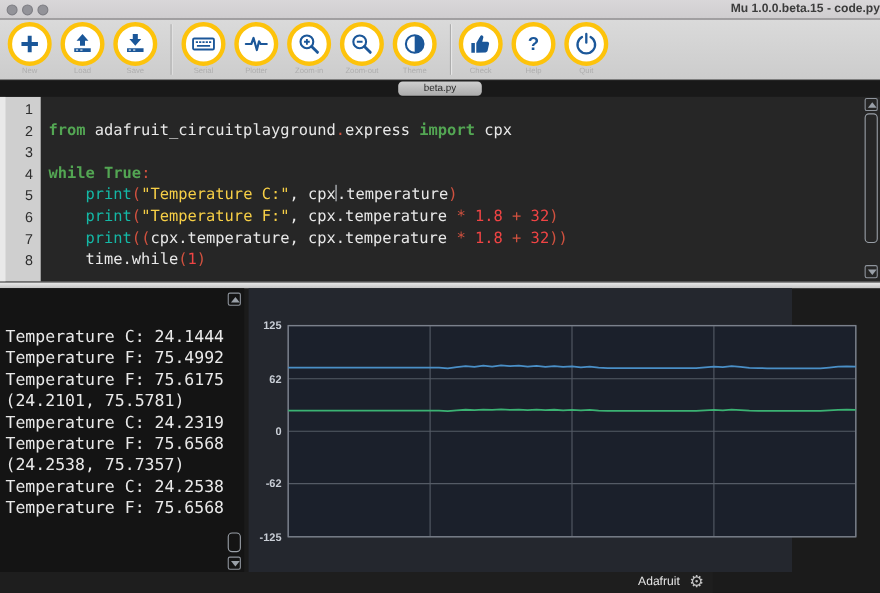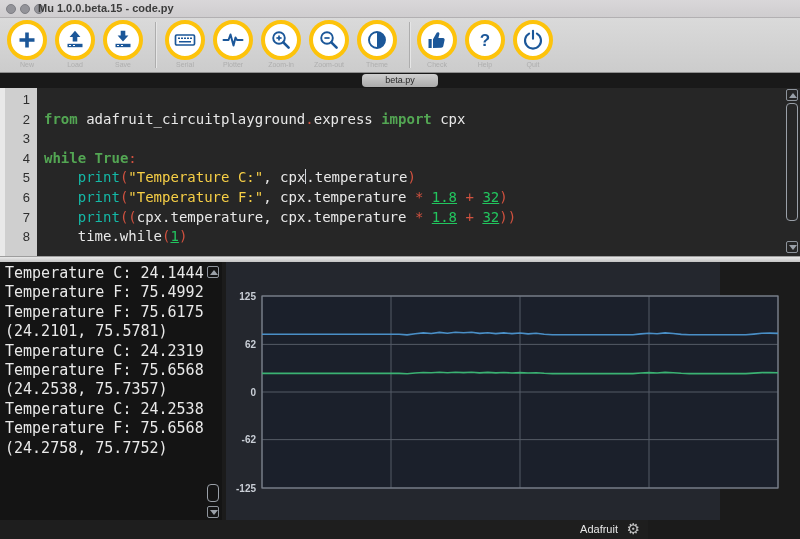--- a/index.html
+++ b/index.html
@@ -5,21 +5,21 @@
   * { margin:0; padding:0; box-sizing:border-box; }
   html,body { width:800px; height:539px; overflow:hidden; background:#000;
               font-family:"Liberation Sans", sans-serif; }
   .window { position:absolute; inset:0; width:800px; height:539px; background:#1b1b1b; }
 
   
   .titlebar { position:absolute; left:0; top:0; width:800px; height:18px;
               background:linear-gradient(#d9d7d9,#cfcdcf); border-bottom:1px solid #b2b0b2; }
   .tl-dot { position:absolute; top:4px; width:10px; height:10px; border-radius:50%;
             background:#939399; border:1px solid #7e7e84; }
-  .win-title { position:absolute; left:0; right:0; top:2px; text-align:left;
+  .win-title { position:absolute; left:0; right:0; top:2px; text-align:right;
                font-size:11px; font-weight:700; color:#3c3c3c;padding-left:38px; }
 
   
   .toolbar { position:absolute; left:0; top:18px; width:800px; height:55px;
              background:linear-gradient(#dadada,#cccccc); border-bottom:1px solid #8f8f8f; }
   .tb-sep { position:absolute; top:4px; width:1px; height:46px; background:#adadad;
             box-shadow:1px 0 0 #e6e6e6; }
   .tb-btn { position:absolute; top:2px; width:40px; height:40px; border-radius:50%;
             background:#fff; border:4px solid #fdc30b; display:flex; align-items:center;
             justify-content:center; cursor:pointer; }
@@ -39,21 +39,21 @@
   .gutter-bg { position:absolute; left:0; top:0; width:37px; height:168px;
                background:#cfcfcf; border-left:5px solid #e9e9e9; }
   .code-lines { position:absolute; left:0; top:2px; width:786px; }
   .code-line { display:flex; height:19.6px; font-family:"DejaVu Sans Mono", monospace;
                font-size:14px; line-height:19.6px; }
   .ln { width:37px; flex:none; text-align:right; padding-right:7px; color:#2e2e2e;
         font-family:"Liberation Sans", sans-serif; font-size:13px; }
   .lc { white-space:pre; padding-left:7px; }
   .t-pl { color:#e8e8e8; } .t-kw { color:#53a653; font-weight:bold; }
   .t-fn { color:#14b8a6; } .t-str { color:#f7cf46; }
-  .t-op { color:#d0513f; } .t-num { color:#22c55e;text-decoration:underline; }
+  .t-op { color:#d0513f; } .t-num { color:#ef4444; }
   .caret { display:inline-block; width:0; border-left:1px solid #cdd2d8; height:15px;
            vertical-align:-2px; }
 
   
   .vsb { position:absolute; width:13px; }
   .sb-arrow { position:absolute; left:0; width:12px; height:12px; border:1px solid #8e949c;
               border-radius:2px; background:transparent; }
   .sb-arrow::after { content:""; position:absolute; left:2px; border-left:4px solid transparent;
                      border-right:4px solid transparent; }
   .sb-arrow.up::after { top:3px; border-bottom:5px solid #9aa0a8; }
@@ -62,21 +62,21 @@
 
   
   .hsplit { position:absolute; left:0; top:256px; width:800px; height:6px;
             background:linear-gradient(#e8e8e8,#c4c4c4); border-top:1px solid #9d9d9d; cursor:row-resize; }
 
   
   .serial { position:absolute; left:0; top:262px; width:222px; height:258px;
             background:#141414; overflow:hidden; cursor:text; }
   .serial-line { font-family:"DejaVu Sans Mono", monospace; font-size:15px;
                  line-height:19.4px; color:#e9e9e9; white-space:pre; padding-left:5px; }
-  .serial-body { padding-top:2px; }
+  .serial-body { padding-top:2px;margin-top:33px; }
 
   
   .chart { position:absolute; left:226px; top:262px; width:494px; height:258px;
            background:#24272e; }
   .chart svg { display:block; }
 
   
   .statusbar { position:absolute; left:0; top:520px; width:648px; height:19px;
                background:#1e1e1e; }
   .mode-label { position:absolute; right:30px; top:3px; font-size:11px; color:#e6e6e6; cursor:pointer; }
@@ -244,21 +244,20 @@
     <div class="serial-body" id="serial-lines">
         <div class="serial-line">Temperature C: 24.1444</div>
         <div class="serial-line">Temperature F: 75.4992</div>
         <div class="serial-line">Temperature F: 75.6175</div>
         <div class="serial-line">(24.2101, 75.5781)</div>
         <div class="serial-line">Temperature C: 24.2319</div>
         <div class="serial-line">Temperature F: 75.6568</div>
         <div class="serial-line">(24.2538, 75.7357)</div>
         <div class="serial-line">Temperature C: 24.2538</div>
         <div class="serial-line">Temperature F: 75.6568</div>
-        <div class="serial-line">(24.2758, 75.7752)</div>
       </div>
     <div class="vsb" style="left:207px; top:4px; height:252px;">
       <div class="sb-arrow up" style="top:0"></div>
       <div class="sb-thumb" style="top:218px; height:18px;"></div>
       <div class="sb-arrow down" style="top:240px"></div>
     </div>
   </div>
 
   <div class="chart">
     <svg id="chart-svg" width="574" height="258" viewBox="0 0 574 258">

